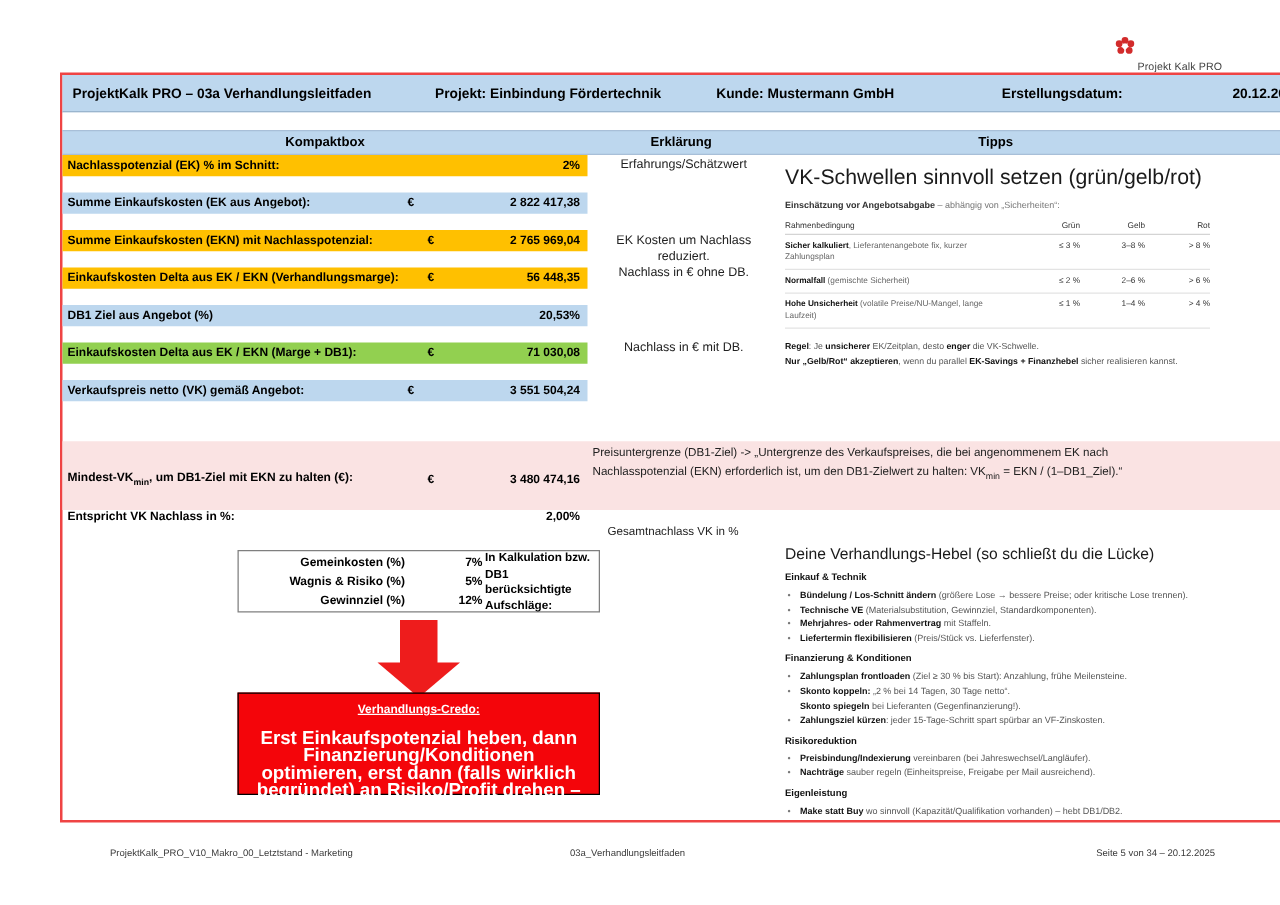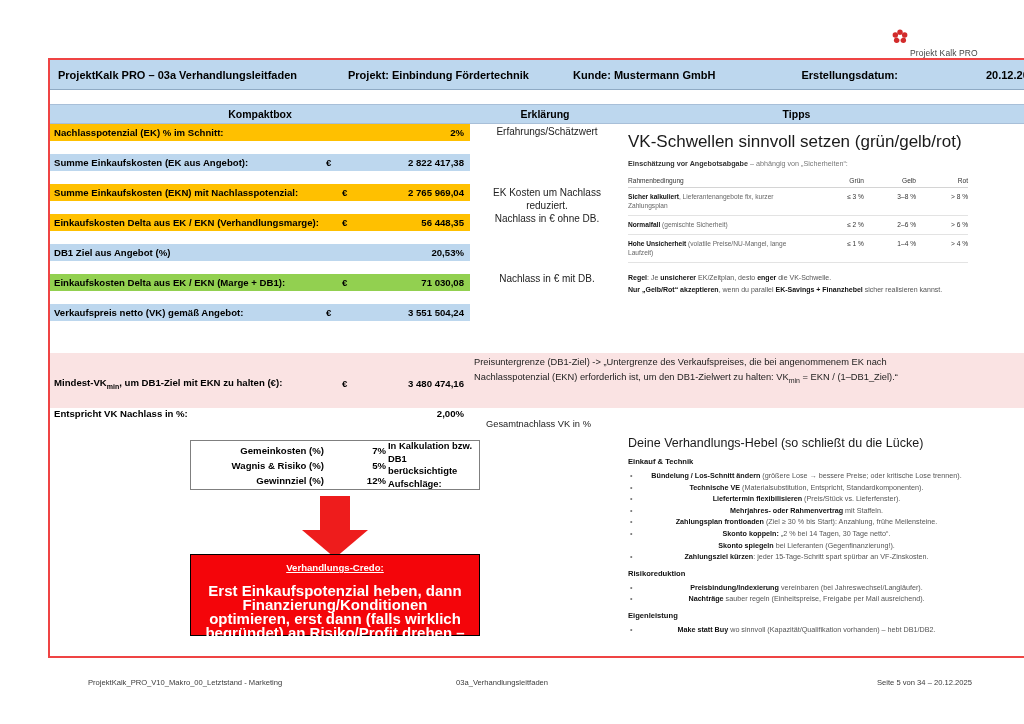--- a/index.html
+++ b/index.html
@@ -115,21 +115,21 @@
     background:#f4050a;border:1px solid #000;box-sizing:border-box;
     color:#fff;text-align:center;padding:7px 10px 0 10px;
   }
   .credo .ttl{font-size:9.6px;font-weight:bold;text-decoration:underline;}
   .credo .bdy{font-size:15px;font-weight:bold;line-height:14px;margin-top:11px;}
 
   
   .hebel{position:absolute;left:578px;top:312px;width:345px;color:#222;}
   .hebel h3{margin:0 0 7px 0;font-size:12.5px;font-weight:normal;color:#1a1a1a;}
   .hebel h4{margin:6px 0 4px 0;font-size:7.6px;font-weight:bold;color:#111;}
-  .hebel ul{margin:0;padding:0;list-style:none;text-align:center;}
+  .hebel ul{margin:0;padding:0;list-style:none;}
   .hebel li{font-size:7.2px;line-height:11.6px;padding-left:12px;position:relative;color:#555;}
   .hebel li:before{content:"\2022";position:absolute;left:2px;color:#777;}
   .hebel li b{color:#111;font-weight:bold;}
   .hebel li.nobull{padding-left:12px;}
   .hebel li.nobull:before{content:"";}
 
   
   .footer{position:absolute;left:48px;top:678px;width:928px;height:16px;
     font-size:7.6px;color:#3a3a3a;}
   .footer .f1{position:absolute;left:4px;top:0;padding-left:36px;}
@@ -322,25 +322,26 @@
       <div class="ttl">Verhandlungs-Credo:</div>
       <div class="bdy">Erst Einkaufspotenzial heben, dann Finanzierung/Konditionen optimieren, erst dann (falls wirklich begründet) an Risiko/Profit drehen – nie am Ende unter die Guardrails!</div>
     </div>
 
     <div class="hebel">
       <h3>Deine Verhandlungs-Hebel (so schließt du die Lücke)</h3>
 
       <h4>Einkauf &amp; Technik</h4>
       <ul>
         <li><b>Bündelung / Los-Schnitt ändern</b><span> (größere Lose → bessere Preise; oder kritische Lose trennen).</span></li>
-        <li><b>Technische VE</b><span> (Materialsubstitution, Entspricht, Standardkomponenten).</span></li>
+        <li><b>Technische VE</b><span> (Materialsubstitution, Gewinnziel, Standardkomponenten).</span></li>
+        <li><b>Mehrjahres- oder Rahmenvertrag</b><span> mit Staffeln.</span></li>
         <li><b>Liefertermin flexibilisieren</b><span> (Preis/Stück vs. Lieferfenster).</span></li>
-        <li><b>Mehrjahres- oder Rahmenvertrag</b><span> mit Staffeln.</span></li>
       </ul>
 
+      <h4>Finanzierung &amp; Konditionen</h4>
       <ul>
         <li><b>Zahlungsplan frontloaden</b><span> (Ziel ≥ 30 % bis Start): Anzahlung, frühe Meilensteine.</span></li>
         <li><b>Skonto koppeln:</b><span> „2 % bei 14 Tagen, 30 Tage netto“.</span></li>
         <li class="nobull"><b>Skonto spiegeln</b><span> bei Lieferanten (Gegenfinanzierung!).</span></li>
         <li><b>Zahlungsziel kürzen</b><span>: jeder 15-Tage-Schritt spart spürbar an VF-Zinskosten.</span></li>
       </ul>
 
       <h4>Risikoreduktion</h4>
       <ul>
         <li><b>Preisbindung/Indexierung</b><span> vereinbaren (bei Jahreswechsel/Langläufer).</span></li>

